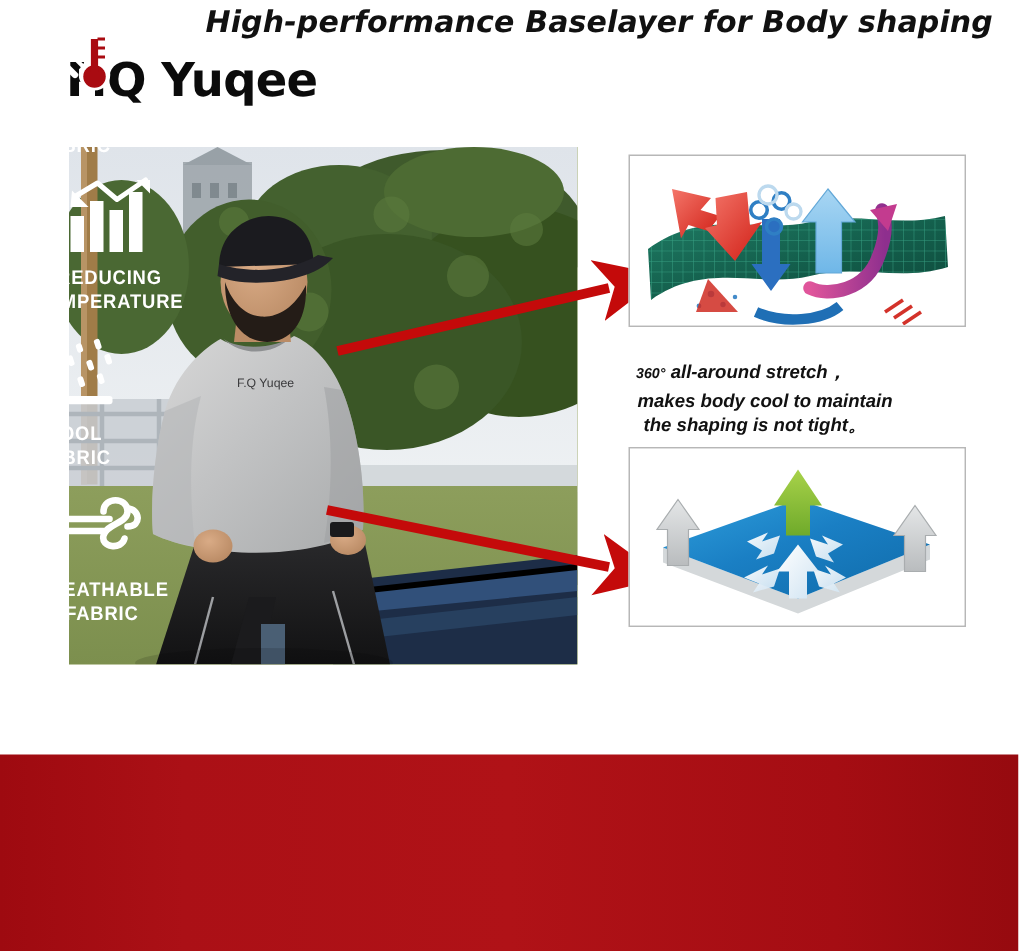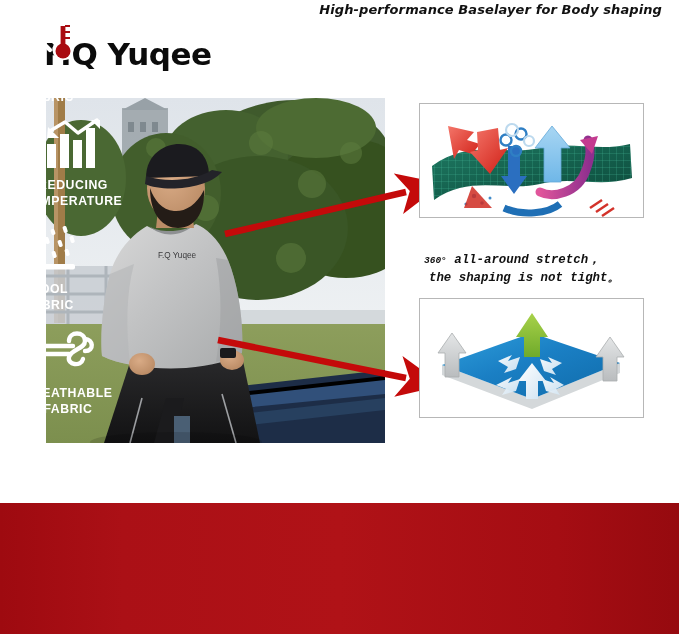--- a/index.html
+++ b/index.html
@@ -25,21 +25,21 @@
 
   
   .tagline {
     position: absolute;
     left: 0; top: 2px;
     width: 662px;
     text-align: right;
     font-family: "DejaVu Sans", sans-serif;
     font-style: italic;
     font-weight: bold;
-    font-size: 13px;
+    font-size: 20px;
     letter-spacing: 0.1px;
     color: #111111;
     white-space: nowrap;
   }
   .brand {
     position: absolute;
     left: 44px; top: 36px;
     font-family: "DejaVu Sans", sans-serif;
     font-weight: bold;
     font-size: 31px;
@@ -80,27 +80,26 @@
   }
   #panel-breath {
     left: 419px; top: 298px;
     width: 223px; height: 118px;
   }
 
   .caption {
     position: absolute;
     left: 424px; top: 240px;
     width: 230px;
-    font-family: Liberation Mono, monospace;
+    font-family: Liberation Sans, sans-serif;
     font-style: italic;
     font-weight: bold;
     font-size: 12.4px;
     line-height: 16.5px;
     color: #111111;
-    margin-top: 12px;
   }
   .caption .deg {
     font-size: 9.5px;
     font-weight: bold;
   }
   .caption .l2 { padding-left: 1px; }
   .caption .l3 { padding-left: 5px; }
 
   
   .banner {
@@ -363,20 +362,21 @@
         <line x1="176" y1="108" x2="188" y2="100"></line>
         <line x1="182" y1="112" x2="194" y2="104"></line>
       </g>
     </svg>
   </div>
 
   <div class="caption">
     <div>
       <span class="deg"><span>360</span><span>°</span></span><span> all-around stretch，</span>
     </div>
+    <div class="l2">makes body cool to maintain</div>
     <div class="l3">the shaping is not tight。</div>
   </div>
 
   <div class="panel" id="panel-breath">
     <svg viewBox="0 0 223 118" preserveAspectRatio="none">
       <defs>
         <linearGradient id="plate" x1="0" y1="0" x2="1" y2="1">
           <stop offset="0%" stop-color="#2f9fdc"></stop>
           <stop offset="45%" stop-color="#1a7fc4"></stop>
           <stop offset="100%" stop-color="#0f6aa8"></stop>

